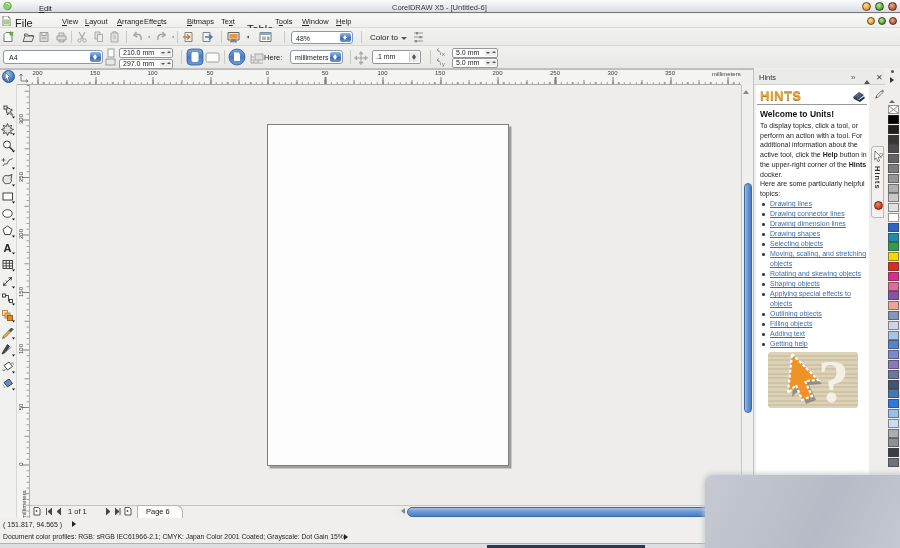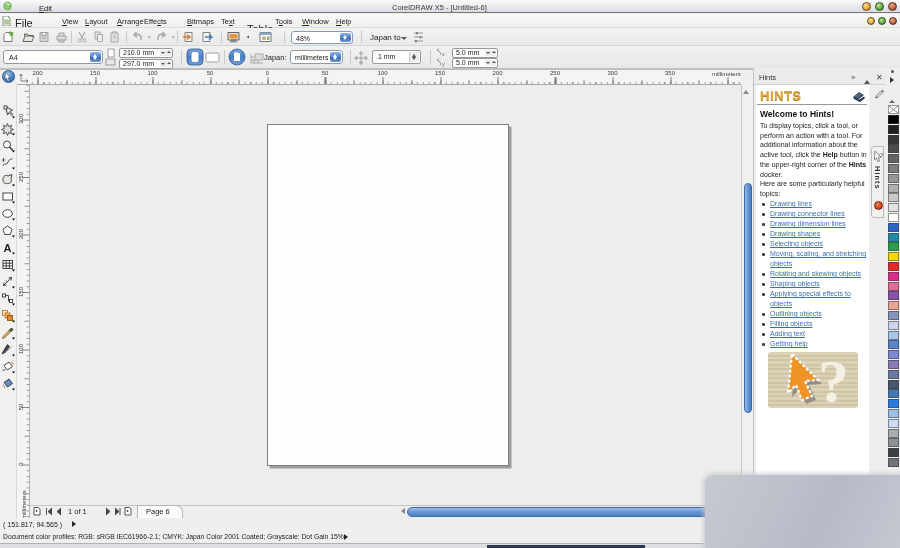--- a/index.html
+++ b/index.html
@@ -94,41 +94,41 @@
   <path d="M414 5 h9 M414 9 h9 M414 13 h9" stroke="#888"></path>
       <rect x="416" y="4" width="2" height="2.4" fill="#888"></rect>
       <rect x="419.5" y="8" width="2" height="2.4" fill="#888"></rect>
       <rect x="415" y="12" width="2" height="2.4" fill="#888"></rect>
  </g>
 </svg>
 <div class="combo" style="left:291px;top:31px;width:62px;height:13px;border-color:#7a9cc8">
     <span style="position:absolute;left:4px;top:2.5px">48%</span>
     <div class="bstep"></div>
   </div>
-<div class="tx" style="left:370px;top:33px;font-size:8px;color:#222">Japan to</div>
+<div class="tx" style="left:370px;top:33px;font-size:8px;color:#222">Color to</div>
 <div class="abs" style="left:401px;top:37px;border:3px solid transparent;border-top:3.5px solid #555"></div>
 
 <div class="abs" style="left:0;top:46px;width:900px;height:23px;background:linear-gradient(180deg,#f1f1ef,#e8e8e6);border-bottom:1px solid #c2c2c0"></div>
 <div class="combo" style="left:3px;top:50px;width:100px;height:14px">
     <span style="position:absolute;left:5px;top:3px">A4</span>
     <div class="bstep"></div>
   </div>
 <div class="inp" style="left:119px;top:48px;width:54px;height:10px;line-height:8px">210.0 mm<span style="position:absolute;right:1px;top:1px;width:11px;bottom:1px;background:#ececea">
       <span style="position:absolute;left:0.5px;top:2px;border:2.2px solid transparent;border-top:2.8px solid #555;border-bottom:none"></span>
       <span style="position:absolute;right:0.5px;top:1px;border:2.2px solid transparent;border-bottom:2.8px solid #555;border-top:none"></span>
     </span></div>
 <div class="inp" style="left:119px;top:58.5px;width:54px;height:10px;line-height:8px">297.0 mm<span style="position:absolute;right:1px;top:1px;width:11px;bottom:1px;background:#ececea">
       <span style="position:absolute;left:0.5px;top:2px;border:2.2px solid transparent;border-top:2.8px solid #555;border-bottom:none"></span>
       <span style="position:absolute;right:0.5px;top:1px;border:2.2px solid transparent;border-bottom:2.8px solid #555;border-top:none"></span>
     </span></div>
 <div class="combo" style="left:290px;top:50px;width:53px;height:14px">
     <span style="position:absolute;left:4px;top:3px">millimeters</span>
     <div class="bstep"></div>
   </div>
-<div class="tx" style="left:264px;top:53px;font-size:7.5px;color:#222">Japan:</div>
+<div class="tx" style="left:264px;top:53px;font-size:7.5px;color:#222">Here:</div>
 <div class="inp" style="left:372px;top:50px;width:49px;height:14px;line-height:12px">.1 mm<span style="position:absolute;right:1px;top:1px;width:10px;bottom:1px;background:#ececea;border-left:1px solid #ccc">
       <span style="position:absolute;left:2px;top:2px;border:2.4px solid transparent;border-bottom:3px solid #555;border-top:none"></span>
       <span style="position:absolute;left:2px;bottom:2px;border:2.4px solid transparent;border-top:3px solid #555;border-bottom:none"></span>
     </span></div>
 <div class="inp" style="left:452px;top:47.5px;width:46px;height:10px;line-height:8px">5.0 mm<span style="position:absolute;right:1px;top:1px;width:11px;bottom:1px;background:#ececea">
       <span style="position:absolute;left:0.5px;top:2px;border:2.2px solid transparent;border-top:2.8px solid #555;border-bottom:none"></span>
       <span style="position:absolute;right:0.5px;top:1px;border:2.2px solid transparent;border-bottom:2.8px solid #555;border-top:none"></span>
     </span></div>
 <div class="inp" style="left:452px;top:57.5px;width:46px;height:10px;line-height:8px">5.0 mm<span style="position:absolute;right:1px;top:1px;width:11px;bottom:1px;background:#ececea">
       <span style="position:absolute;left:0.5px;top:2px;border:2.2px solid transparent;border-top:2.8px solid #555;border-bottom:none"></span>
@@ -418,21 +418,21 @@
 <div class="abs" style="left:864px;top:77px;border:3.5px solid transparent;border-bottom:4px solid #555"></div>
 <div class="tx" style="left:876px;top:72.5px;font-size:8px;color:#444">✕</div>
 <div class="abs" style="left:756px;top:85px;width:113px;height:390px;background:#fff"></div>
 <div class="tx" style="left:760px;top:88px;font-size:13px;font-weight:bold;color:#dfa43c;letter-spacing:0.5px;text-shadow:0 1px 0 #b07c20">HINTS</div>
 <svg class="abs" style="left:851px;top:89px" width="15" height="13" viewBox="0 0 15 13">
     <path d="M2 8 l6-5 5 3 -6 5z" fill="#3a4a6a"></path>
     <path d="M2 8 l1 2 6 3 5-4 -1-1.5 -5 3.5z" fill="#182848"></path>
     <path d="M4.5 7.5 l4-3 M6 8.5 l4-3" stroke="#8aa" stroke-width=".6"></path>
   </svg>
 <div class="abs" style="left:757px;top:104px;width:110px;height:1px;background:#999"></div>
-<div class="tx" style="left:760px;top:108.5px;font-size:8.5px;font-weight:bold;color:#111">Welcome to Hints!</div>
+<div class="tx" style="left:760px;top:108.5px;font-size:8.5px;font-weight:bold;color:#111">Welcome to Units!</div>
 <div class="tx" style="left:760px;top:121px;font-size:7px;color:#222;line-height:9.7px;white-space:normal;width:110px">To display topics, click a tool, or perform an action with a tool. For additional information about the active tool, click the <b>Help</b> button in the upper-right corner of the <b>Hints</b> docker.</div>
 <div class="tx" style="left:760px;top:179px;font-size:7px;color:#222;line-height:9.7px;white-space:normal;width:108px">Here are some particularly helpful topics:</div>
 <div class="blt" style="left:762px;top:203px"></div>
 <div class="lnk" style="left:770px;top:200px">Drawing lines</div>
 <div class="blt" style="left:762px;top:213px"></div>
 <div class="lnk" style="left:770px;top:210px">Drawing connector lines</div>
 <div class="blt" style="left:762px;top:223px"></div>
 <div class="lnk" style="left:770px;top:220px">Drawing dimension lines</div>
 <div class="blt" style="left:762px;top:233px"></div>
 <div class="lnk" style="left:770px;top:230px">Drawing shapes</div>

